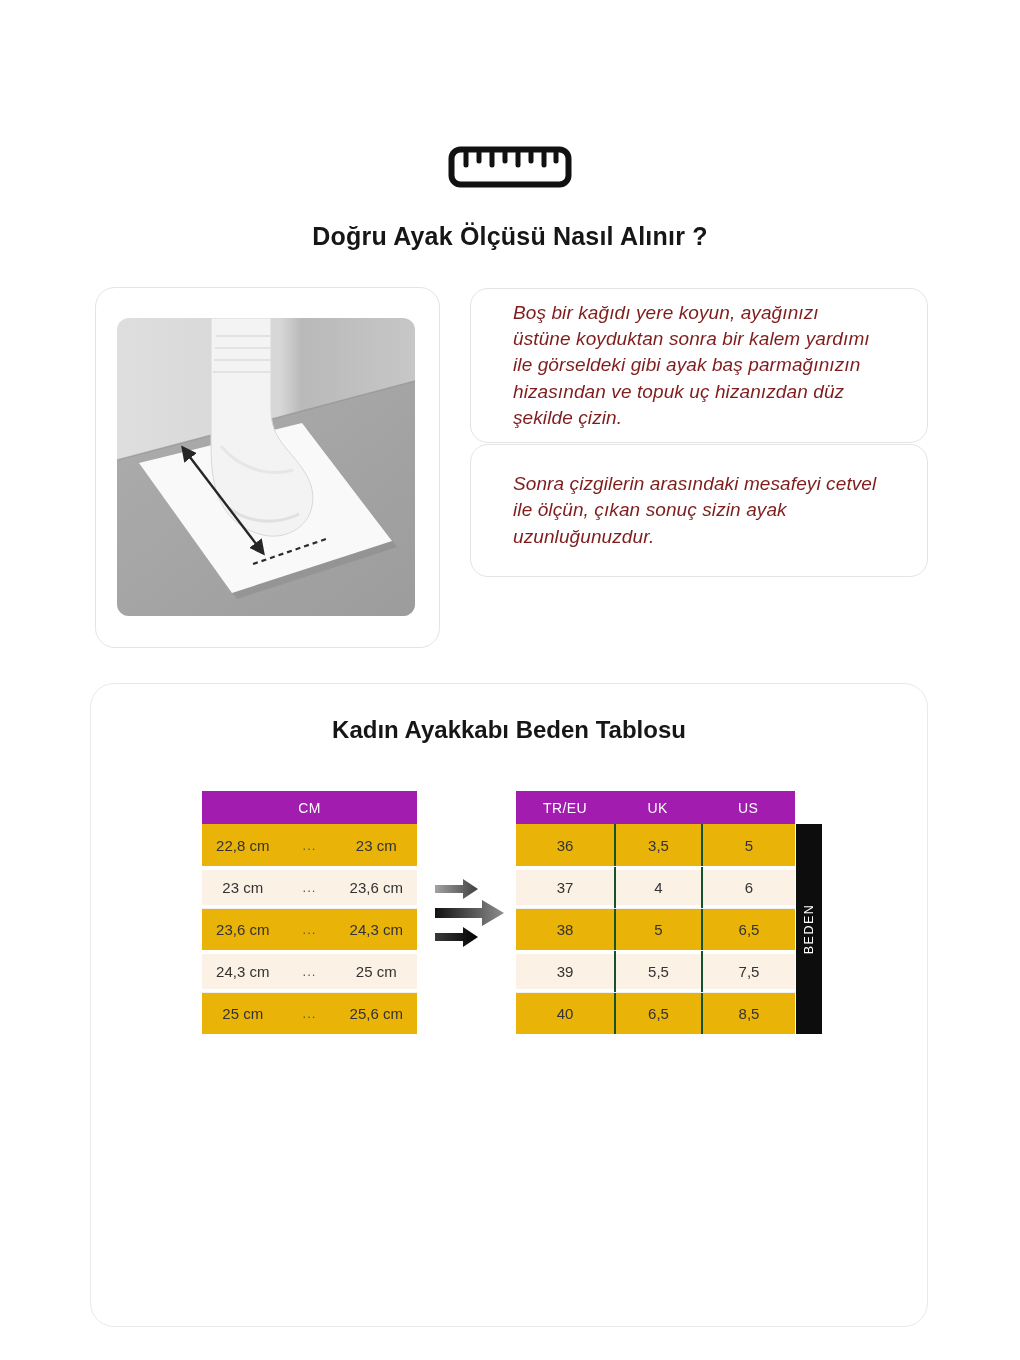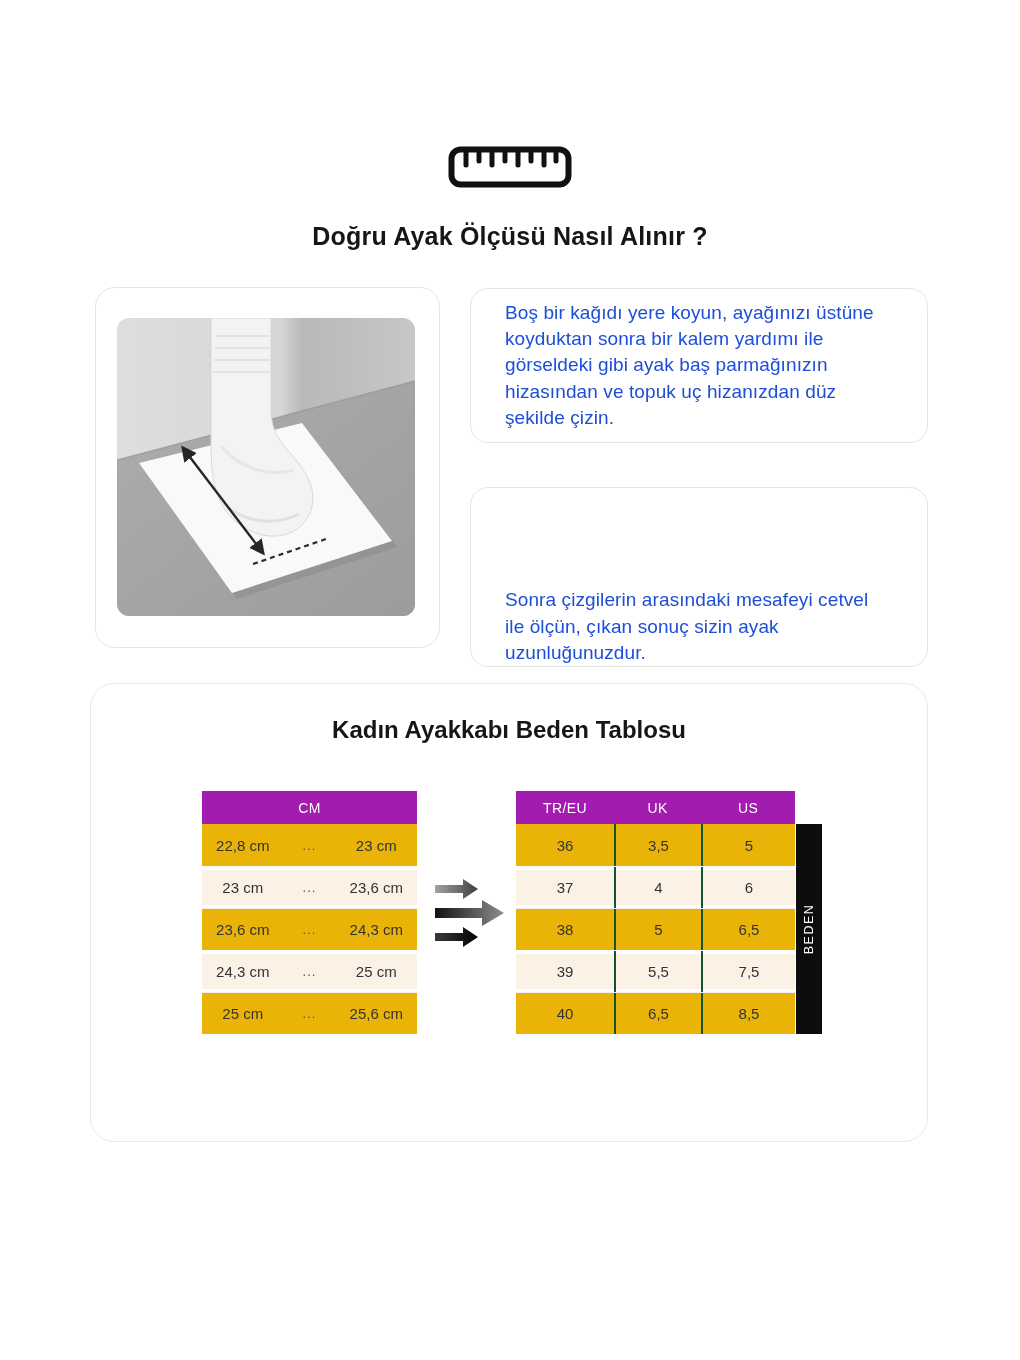--- a/index.html
+++ b/index.html
@@ -12,26 +12,26 @@
   .main-title{
     position:absolute;top:222px;left:0;width:100%;text-align:center;
     font-size:25px;font-weight:700;color:#161616;letter-spacing:.2px;
   }
   
   .card{position:absolute;background:#fff;border:1.5px solid #e4e4e4;border-radius:20px;box-sizing:border-box;}
   .photo-card{left:95px;top:287px;width:345px;height:361px;}
   .photo{position:absolute;left:21px;top:30px;width:298px;height:298px;border-radius:12px;overflow:hidden;}
   .text-card{left:470px;width:458px;border-radius:18px;display:flex;align-items:center;}
   .text-card-1{top:288px;height:155px;}
-  .text-card-2{top:487px;height:180px;align-items:flex-end;}
+  .text-card-2{top:444px;height:133px;}
   .text-card p{
-    margin:0;padding:0 42px 0 34px;font-size:19px;line-height:1.38;color:#1d4ed8;letter-spacing:.1px;
+    margin:8px;padding:0 42px 0 34px;font-size:19px;line-height:1.38;color:#7f1d1d;letter-spacing:.1px;font-style:italic;
   }
   
-  .size-card{left:90px;top:683px;width:838px;height:459px;border-radius:24px;border-color:#e9e9e9;text-decoration:underline;}
+  .size-card{left:90px;top:683px;width:838px;height:644px;border-radius:24px;border-color:#e9e9e9;text-decoration:underline;}
   .size-title{
     position:absolute;top:32px;left:0;width:100%;text-align:center;
     font-size:24px;font-weight:700;color:#161616;
   }
   .table{position:absolute;top:107px;box-sizing:border-box;}
   .cm-table{left:111px;width:215px;}
   .intl-table{left:425px;width:279px;}
   .t-head{
     height:33px;background:#a21caf;color:#fff;display:grid;align-items:center;
     font-size:14px;letter-spacing:.4px;

